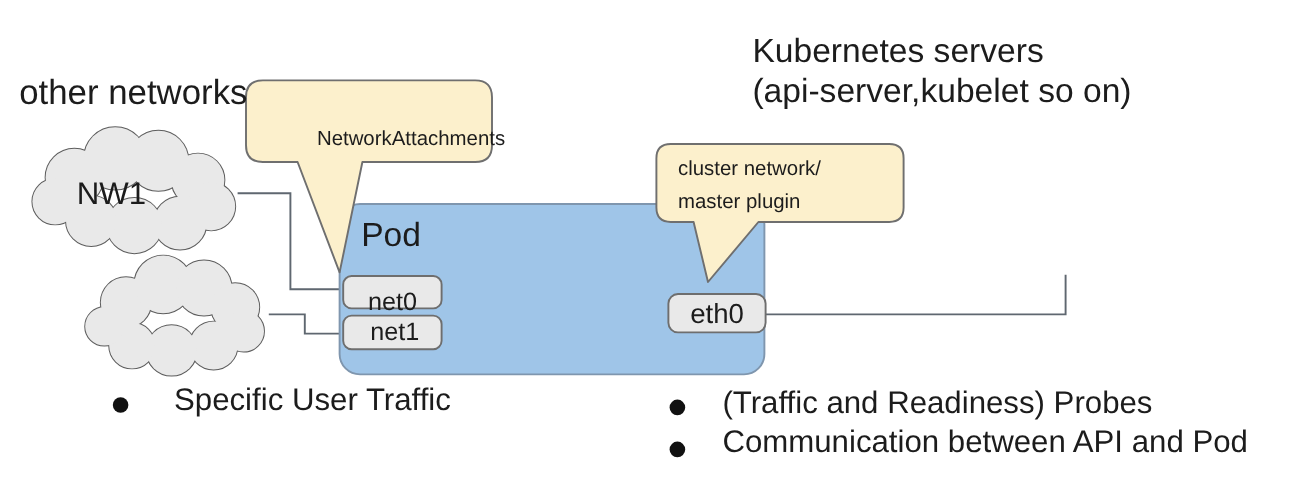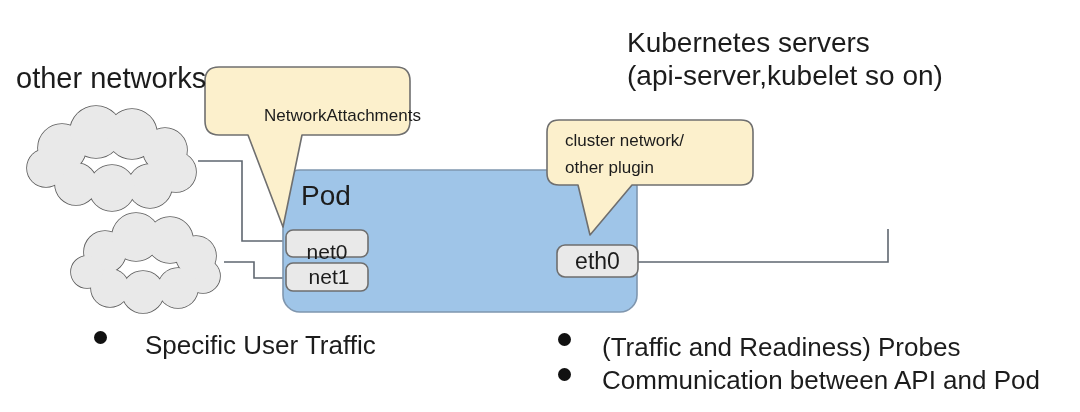--- a/index.html
+++ b/index.html
@@ -55,21 +55,21 @@
 
   .bullet-dot {
     position: absolute;
     width: 13px; height: 13px;
     border-radius: 50%;
     background: #111111;
   }
   .dot-1 { left: 94px;  top: 331px; }
   .dot-2 { left: 558px; top: 333px; }
   .dot-3 { left: 558px; top: 368px; }
-  .bullet-text { font-size: 26px; margin-top: 12px; }
+  .bullet-text { font-size: 26px; }
   .bt-1 { left: 145px; top: 318px; }
   .bt-2 { left: 602px; top: 320px; }
   .bt-3 { left: 602px; top: 353px; }
 </style>
 </head>
 <body>
 
 <div class="stage">
 
   <svg class="layer" width="1080" height="412" viewBox="0 0 1080 412">
@@ -121,32 +121,33 @@
     <rect class="iface-shape" x="557" y="245" width="81" height="32" rx="8"></rect>
   </svg>
 
   <div class="txt other-networks">other networks</div>
 
   <div class="txt k8s-block">
     <div>Kubernetes servers</div>
     <div>(api-server,kubelet so on)</div>
   </div>
 
+  <div class="txt nw-label nw1">NW1</div>
 
   <div class="txt pod-label">Pod</div>
 
   <div class="iface-label net0">net0</div>
   <div class="iface-label net1">net1</div>
   <div class="iface-label eth0">eth0</div>
 
   <div class="callout-label-1">NetworkAttachments</div>
 
   <div class="callout-label-2">
     <div>cluster network/</div>
-    <div>other plugin</div>
+    <div>master plugin</div>
   </div>
 
   <div class="bullet-dot dot-1"></div>
   <div class="txt bullet-text bt-1">Specific User Traffic</div>
 
   <div class="bullet-dot dot-2"></div>
   <div class="txt bullet-text bt-2">(Traffic and Readiness) Probes</div>
 
   <div class="bullet-dot dot-3"></div>
   <div class="txt bullet-text bt-3">Communication between API and Pod</div>

